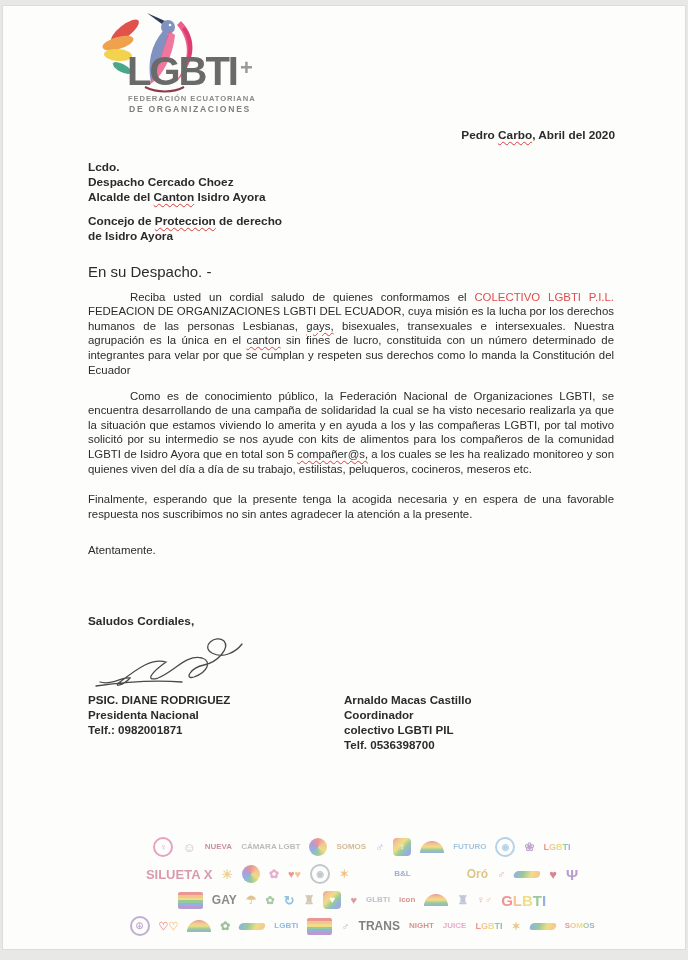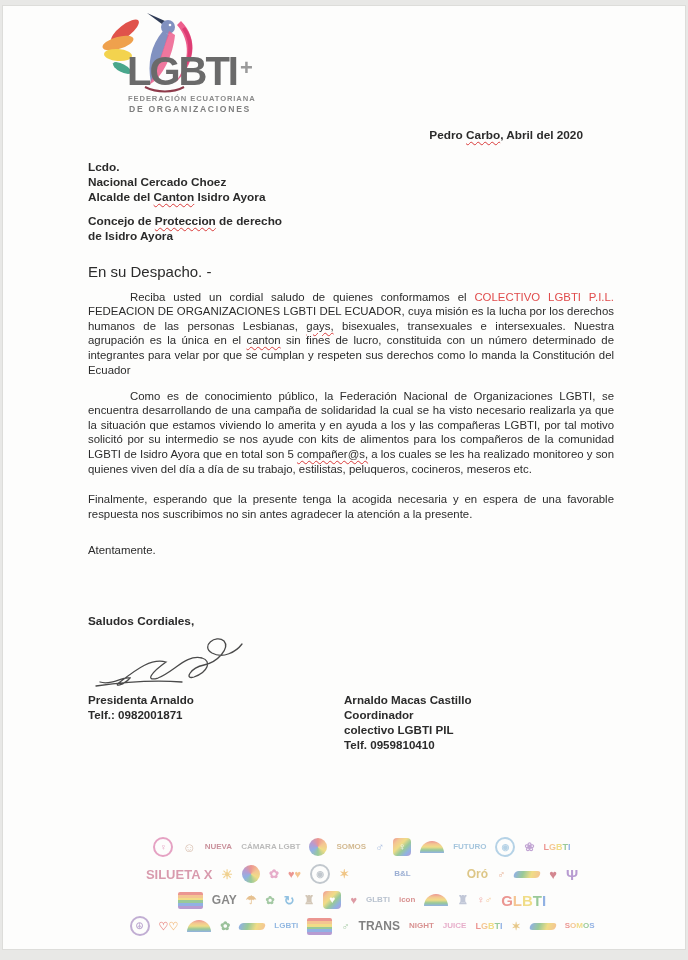--- a/index.html
+++ b/index.html
@@ -9,21 +9,21 @@
          border:1px solid #ddddda;}
   
   .logo{position:relative;margin:5px 0 0 86px;width:200px;height:106px;}
   .logo svg{position:absolute;left:0;top:0;}
   .logo-line{position:absolute;left:38px;top:42px;font-size:40px;line-height:30px;
              font-weight:800;color:#6a6a6a;letter-spacing:-2px;white-space:nowrap;}
   .logo-plus{font-size:22px;color:#9a9a9a;font-weight:700;vertical-align:10px;letter-spacing:0;margin-left:3px;}
   .logo-sub1{position:absolute;left:39px;top:83px;font-size:7.6px;letter-spacing:.9px;color:#8a8a8a;font-weight:600;}
   .logo-sub2{position:absolute;left:40px;top:93px;font-size:8.6px;letter-spacing:1.7px;color:#7e7e7e;font-weight:600;}
   
-  .dateline{margin-top:11px;padding-right:102px;text-align:right;font-weight:bold;font-size:11.8px;}
+  .dateline{margin-top:11px;padding-right:70px;text-align:right;font-weight:bold;font-size:11.8px;}
   .content{margin:0 71px 0 85px;font-size:11.4px;line-height:14.6px;}
   .recipient{margin-top:18px;font-weight:bold;font-size:11.8px;line-height:15px;}
   .recipient-gap{height:9px;}
   .salutation{margin-top:21px;font-weight:normal;font-size:15px;}
   .para{margin-top:10px;text-align:justify;}
   .para.indent{text-indent:42px;}
   .para.p3{margin-top:16px;}
   .closing{margin-top:22px;}
   .regards{margin-top:56px;font-weight:bold;font-size:11.8px;}
   .sig-svg{margin:4px 0 0 6px;display:block;}
@@ -78,21 +78,21 @@
       <div class="logo-sub1">FEDERACIÓN ECUATORIANA</div>
       <div class="logo-sub2">DE ORGANIZACIONES</div>
     </div>
 
     <div class="dateline"><span>Pedro </span><span class="s">Carbo</span><span>, Abril del 2020</span></div>
 
     <div class="content">
 
       <div class="recipient">
         <div><span>Lcdo.</span></div>
-        <div><span>Nacional Cercado Choez</span></div>
+        <div><span>Despacho Cercado Choez</span></div>
         <div><span>Alcalde del </span><span class="s">Canton</span><span> Isidro Ayora</span></div>
         <div class="recipient-gap"></div>
         <div><span>Concejo de </span><span class="s">Proteccion</span><span> de derecho</span></div>
         <div><span> de Isidro Ayora</span></div>
       </div>
 
       <div class="salutation">En su Despacho. -</div>
 
       <p class="para indent"><span>Reciba usted un cordial saludo de quienes conformamos el </span><span class="r">COLECTIVO LGBTI P.I.L.</span><span> </span><span class="b">FEDEACION DE ORGANIZACIONES LGBTI DEL ECUADOR,</span><span> cuya misión es la lucha por los derechos humanos de las personas Lesbianas, </span><span class="s">gays,</span><span> bisexuales, transexuales e intersexuales. Nuestra agrupación es la única en el </span><span class="s">canton</span><span> sin fines de lucro, constituida con un número determinado de integrantes para velar por que se cumplan y respeten sus derechos como lo manda la Constitución del Ecuador</span></p>
       <p class="para indent"><span>Como es de conocimiento público, la Federación Nacional de Organizaciones LGBTI, se encuentra desarrollando de una campaña de solidaridad la cual se ha visto necesario realizarla ya que la situación que estamos viviendo lo amerita y en ayuda a los y las compañeras LGBTI, por tal motivo solicitó por su intermedio se nos ayude con kits de alimentos para los compañeros de la comunidad LGBTI de Isidro Ayora que en total son 5 </span><span class="s">compañer@s,</span><span> a los cuales se les ha realizado monitoreo y son quienes viven del día a día de su trabajo, estilistas, peluqueros, cocineros, meseros etc.</span></p>
@@ -100,28 +100,29 @@
 
       <div class="closing">Atentamente.</div>
       <div class="regards">Saludos Cordiales,</div>
 
       <svg class="sig-svg" width="160" height="58" viewBox="0 0 160 58">
         <path d="M6 50 C 18 54, 28 44, 36 46 C 30 53, 18 56, 26 50 C 44 36, 58 26, 72 30 C 58 40, 50 50, 64 46 C 80 40, 92 22, 108 26 C 118 29, 114 40, 100 45 C 90 48, 96 36, 110 33 C 124 30, 136 16, 130 9 C 122 2, 106 14, 118 21 C 129 27, 142 20, 148 12 M2 54 C 30 50, 60 48, 88 50" stroke="#4a4a4a" stroke-width="1.3" fill="none" stroke-linecap="round"></path>
       </svg>
 
       <div class="sig-cols">
         <div class="sig-col1">
-          <div>Presidenta Arnaldo</div>
+          <div>PSIC. DIANE RODRIGUEZ</div>
+          <div>Presidenta Nacional</div>
           <div>Telf.: 0982001871</div>
         </div>
         <div class="sig-col2">
           <div>Arnaldo Macas Castillo</div>
           <div>Coordinador</div>
           <div>colectivo LGBTI PIL</div>
-          <div>Telf. 0959810410</div>
+          <div>Telf. 0536398700</div>
         </div>
       </div>
     </div>
 
     <div id="footer-collage">
         <div class="f-row">
           <span class="fl fl-ring" style="border-color: rgb(214, 103, 158); color: rgb(214, 103, 158);">♀</span>
           <span class="fl fl-glyph" style="color: rgb(189, 143, 116); font-size: 13px;">☺</span>
           <span class="fl fl-text" style="color: rgb(168, 74, 92); text-align: right;">NUEVA</span>
           <span class="fl fl-text" style="color: rgb(143, 143, 143);">CÁMARA LGBT</span>

